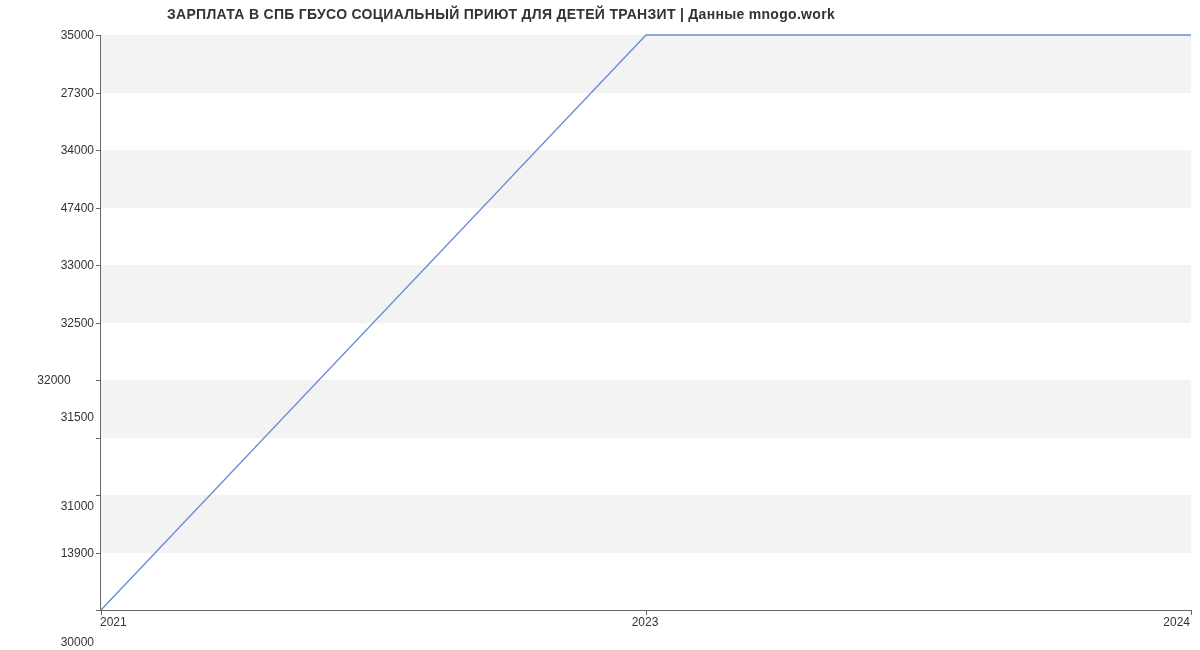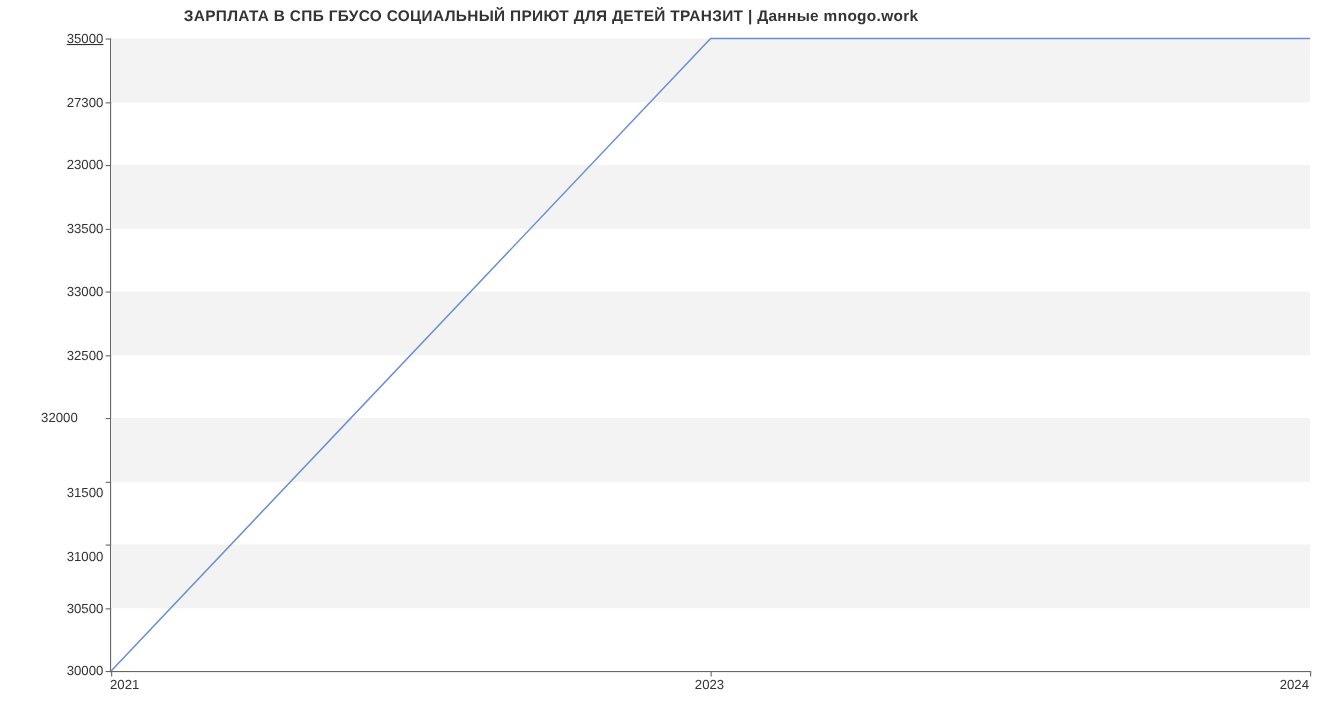--- a/index.html
+++ b/index.html
@@ -106,27 +106,27 @@
       <div class="y-tick-mark" style="top: 287.5px;"></div>
       <div class="y-tick-mark" style="top: 230px;"></div>
       <div class="y-tick-mark" style="top: 172.5px;"></div>
       <div class="y-tick-mark" style="top: 115px;"></div>
       <div class="y-tick-mark" style="top: 57.5px;"></div>
       <div class="y-tick-mark" style="top: 0px;"></div>
       <div class="x-tick-mark" style="left: 0px;"></div>
       <div class="x-tick-mark" style="left: 545px;"></div>
       <div class="x-tick-mark" style="left: 1090px;"></div>
     </div>
-<div class="y-tick-label" style="top: 610px;">30000</div>
-    <div class="y-tick-label" style="top: 552.5px;">30500</div>
+<div class="y-tick-label" style="top: 642px;">30000</div>
+    <div class="y-tick-label" style="top: 552.5px;">13900</div>
     <div class="y-tick-label" style="top: 495px; margin-top: 11px;">31000</div>
-    <div class="y-tick-label" style="top: 448px;">31500</div>
+    <div class="y-tick-label" style="top: 417px;">31500</div>
     <div class="y-tick-label" style="top: 380px; text-align: center;">32000</div>
     <div class="y-tick-label" style="top: 322.5px;">32500</div>
     <div class="y-tick-label" style="top: 265px;">33000</div>
-    <div class="y-tick-label" style="top: 207.5px;">33500</div>
-    <div class="y-tick-label" style="top: 150px;">23000</div>
+    <div class="y-tick-label" style="top: 207.5px;">47400</div>
+    <div class="y-tick-label" style="top: 150px;">34000</div>
     <div class="y-tick-label" style="top: 92.5px;">27300</div>
-    <div class="y-tick-label" style="top: 35px; text-decoration: underline;">35000</div>
+    <div class="y-tick-label" style="top: 35px;">35000</div>
     <div class="x-tick-label first" style="left: 100px;">2021</div>
     <div class="x-tick-label" style="left: 645px;">2023</div>
     <div class="x-tick-label last" style="left: 1190px;">2024</div>
   </div>
 
 </body></html>

